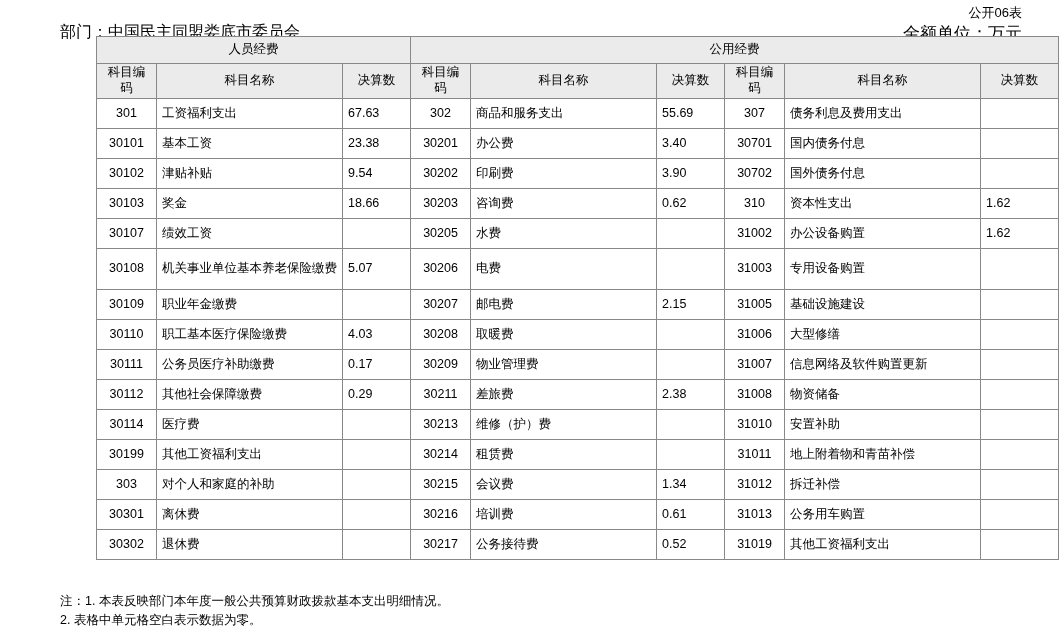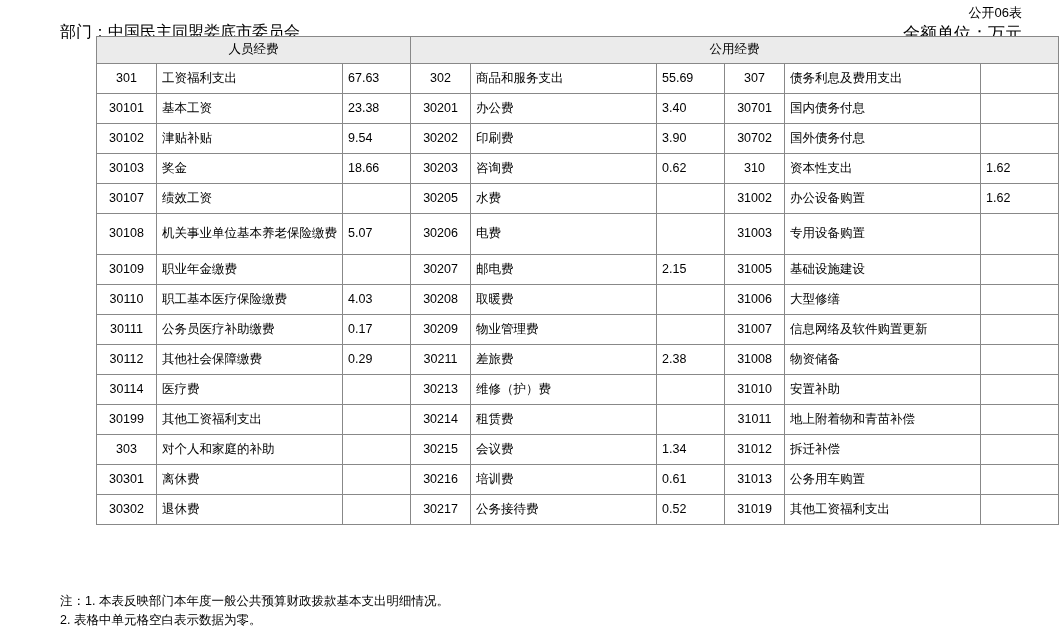--- a/index.html
+++ b/index.html
@@ -123,20 +123,31 @@
       <col style="width:68px">
       <col style="width:60px">
       <col style="width:196px">
       <col style="width:78px">
     </colgroup>
     <thead>
       <tr>
         <th class="grp-head" colspan="3">人员经费</th>
         <th class="grp-head" colspan="6">公用经费</th>
       </tr>
+      <tr>
+        <th class="col-head">科目编码</th>
+        <th class="col-head">科目名称</th>
+        <th class="col-head">决算数</th>
+        <th class="col-head">科目编码</th>
+        <th class="col-head">科目名称</th>
+        <th class="col-head">决算数</th>
+        <th class="col-head">科目编码</th>
+        <th class="col-head">科目名称</th>
+        <th class="col-head">决算数</th>
+      </tr>
     </thead>
     <tbody>
         <tr class="data">
           <td class="c">301</td>
           <td class="l">工资福利支出</td>
           <td class="r">67.63</td>
           <td class="c">302</td>
           <td class="l">商品和服务支出</td>
           <td class="r">55.69</td>
           <td class="c">307</td>

